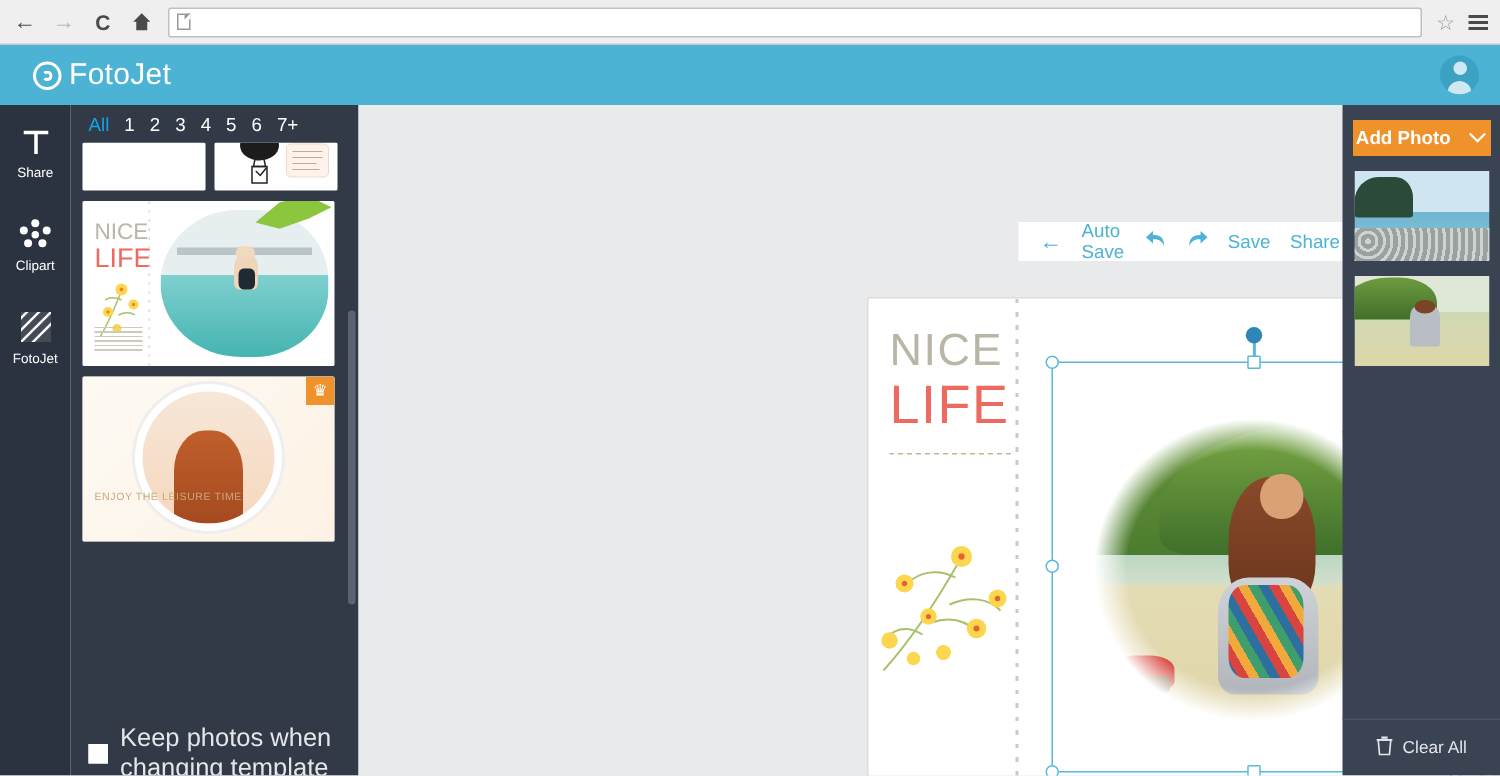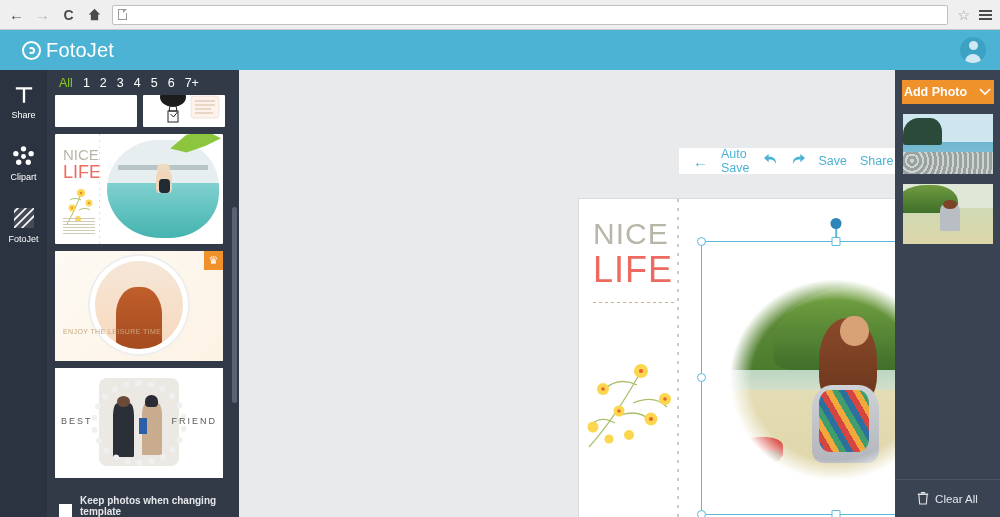--- a/index.html
+++ b/index.html
@@ -56,31 +56,31 @@
   .tool { height: 62px; display:flex; flex-direction:column; align-items:center; justify-content:center;
      gap:4px; color:#fff; font-size: 9px; }
   .tool.active { background: #3a4352; color:#4cb3d4; }
   .tool .glyph { height: 23px; display:flex; align-items:center; justify-content:center; }
 
   
   #template-panel { width: 192px; background: #323a48; flex: none; display:flex; flex-direction:column;
      position: relative; }
   #tpl-tabs { display:flex; align-items:center; gap: 10px; padding: 6px 0 5px 12px; font-size: 12.5px; color:#fff; }
   #tpl-tabs span { cursor:default; }
-  #tpl-tabs span.active { color: #84cc16; }
+  #tpl-tabs span.active { color: #0ea5e9; }
   #tpl-list { flex:1; overflow:hidden; padding: 0 8px; position:relative; }
   .tpl-row-top { display:flex; gap:6px; }
   .tpl-half { width: 82px; height: 32px; background:#fff; border-radius:1px; overflow:hidden; position:relative;}
   .tpl-card { width: 168px; height: 110px; background:#fff; margin-bottom: 7px; position:relative;
      overflow:hidden; border-radius:1px; }
   .crown { position:absolute; right:0; top:0; width:19px; height:19px; background:#f0922b;
      display:flex; align-items:center; justify-content:center; color:#fff; font-size:11px; }
   #tpl-scroll { position:absolute; right:2px; top:112px; width:5px; height:196px; background:#5b6273; border-radius:3px; }
-  #keep-photos { height: 30px; display:flex; align-items:flex-end; gap:8px; padding-left: 12px;
-     color:#e4e6ea; font-size:10px;font-weight:bold; }
+  #keep-photos { height: 30px; display:flex; align-items:center; gap:8px; padding-left: 12px;
+     color:#e4e6ea; font-size:17px; }
   #keep-photos .box { width: 13px; height: 13px; background:#fff; border:1px solid #fff; flex:none; }
 
   
   #center { flex:1; background:#e9eaec; position:relative; }
   #canvas-toolbar { position:absolute; left: 440px; top: 78px; height: 26px; background:#fff;
      display:flex; align-items:center; gap: 13px; padding: 0 14px; color:#4cb3d4; font-size: 12.5px; }
 
   #canvas {
     position: absolute; left: 340px; top: 129px; width: 460px; height: 327px;
     background: #fff; box-shadow: 0 0 0 1px #dcdcdc;
@@ -307,33 +307,20 @@
       <div class="tpl-card">
         <div style="position:absolute;inset:0;background:linear-gradient(135deg,#fdfaf4,#fdf2e4);"></div>
         <div style="position:absolute;left:40px;top:10px;width:88px;height:88px;border-radius:50%;background:#f2f2f2;box-shadow:0 0 0 5px #fff, 0 0 0 7px #eee;overflow:hidden;">
           <div style="position:absolute;inset:0;background:linear-gradient(#f6e7d8,#f7d8bd);"></div>
           <div style="position:absolute;left:24%;top:30%;width:52%;height:70%;background:linear-gradient(#c05f2c,#a54a20);border-radius:44% 44% 10% 10%;"></div>
         </div>
         <div style="position:absolute;left:8px;top:76px;font-size:7px;color:#c9a87c;line-height:9px;letter-spacing:.4px;">ENJOY THE LEISURE TIME</div>
         <div class="crown">♛</div>
       </div>
 
-      <div class="tpl-card">
-        <div style="position:absolute;inset:0;background:#fff;"></div>
-        <div style="position:absolute;left:44px;top:10px;width:80px;height:88px;border-radius:8px;background:#ece8e4;overflow:hidden;">
-          <div style="position:absolute;left:18%;top:28%;width:26%;height:62%;background:#2b3038;border-radius:22% 22% 4% 4%;"></div>
-          <div style="position:absolute;left:22%;top:20%;width:17%;height:13%;background:#6b4a38;border-radius:50%;"></div>
-          <div style="position:absolute;left:54%;top:28%;width:25%;height:60%;background:#c9ab8d;border-radius:22% 22% 4% 4%;"></div>
-          <div style="position:absolute;left:58%;top:19%;width:16%;height:14%;background:#2b2b33;border-radius:50% 50% 30% 30%;"></div>
-          <div style="position:absolute;left:50%;top:46%;width:10%;height:18%;background:#2d5fa8;"></div>
-        </div>
-        <div style="position:absolute;left:36px;top:12px;width:96px;height:86px;border-radius:50%;border:6px dotted #f0f0f0;"></div>
-        <div style="position:absolute;left:6px;top:48px;font-size:9px;color:#5b5b5b;letter-spacing:2px;">BEST</div>
-        <div style="position:absolute;right:6px;top:48px;font-size:9px;color:#5b5b5b;letter-spacing:2px;">FRIEND</div>
-      </div>
 
       <div id="tpl-scroll"></div>
     </div>
 
     <div id="keep-photos">
       <span class="box"></span>
       <span>Keep photos when changing template</span>
     </div>
   </div>
 

